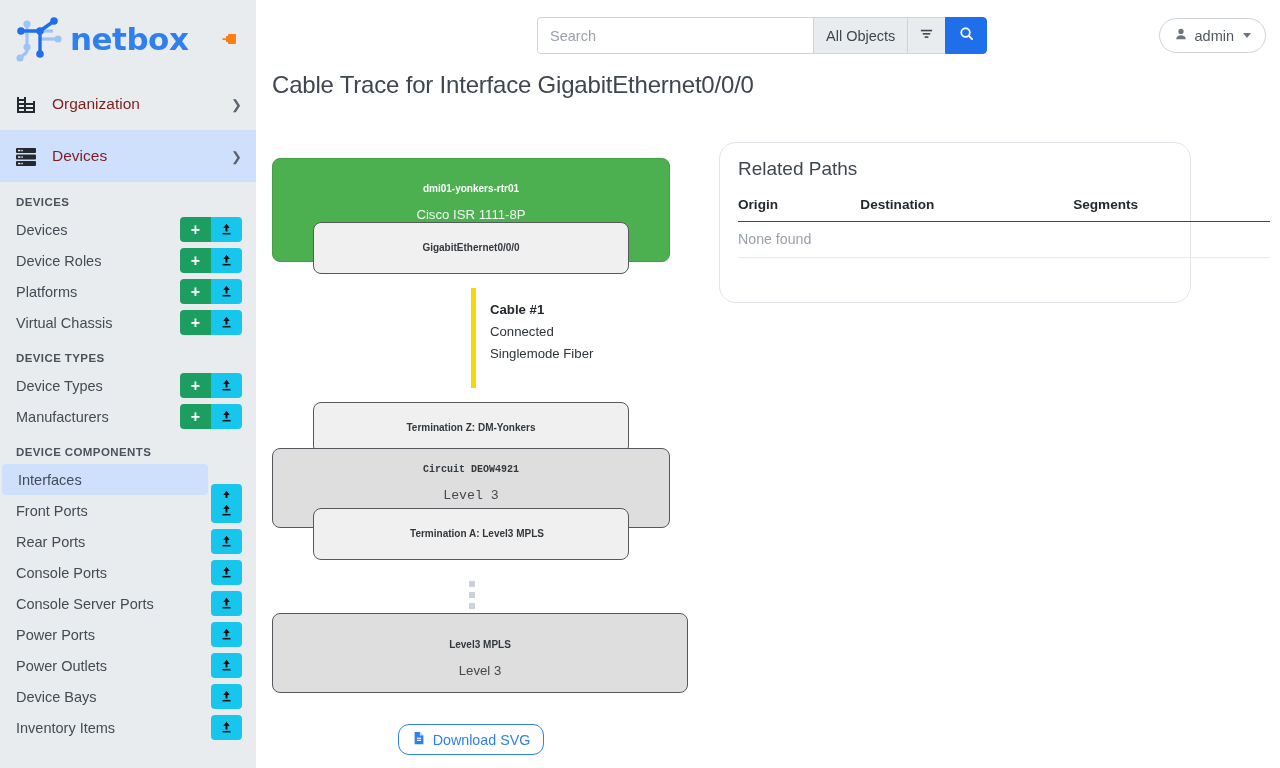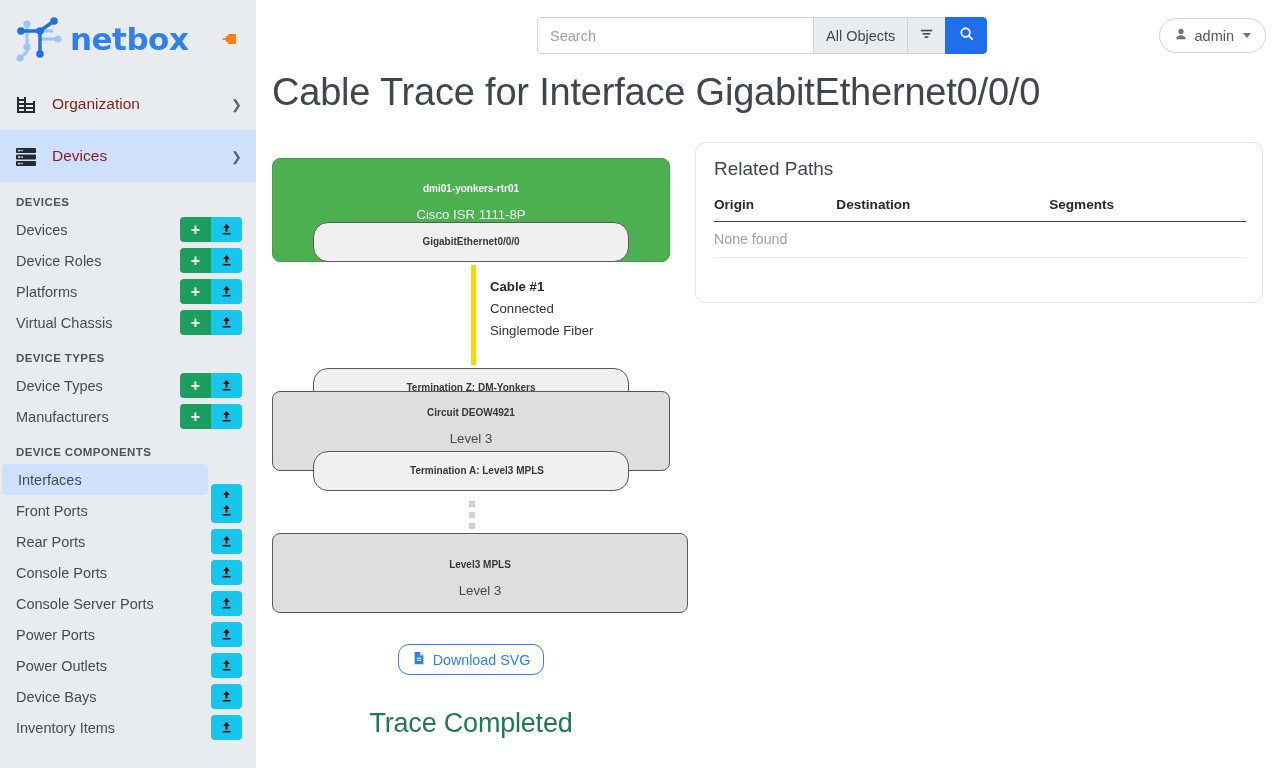--- a/index.html
+++ b/index.html
@@ -120,21 +120,21 @@
   .user-btn .caret {
     width: 0; height: 0; margin-left: 2px;
     border-left: 4.5px solid transparent; border-right: 4.5px solid transparent;
     border-top: 5px solid #6c757d;
   }
 
   
   #main { position: absolute; left: 256px; top: 71px; width: 1024px; height: 697px; }
   .page-title {
     position: absolute; left: 16px; top: 0;
-    font-size: 38px; font-weight: 400; color: #3f4650;
+    font-size: 24px; font-weight: 400; color: #3f4650;
     letter-spacing: -0.2px; white-space: nowrap;
   }
 
   
   #trace { position: absolute; left: 16px; top: 87px; width: 398px; }
   .node {
     position: relative;
     border: 1px solid #55595d; border-radius: 8px;
     text-align: center; box-sizing: border-box;
   }
@@ -144,32 +144,32 @@
   .node-device {
     width: 398px; height: 104px;
     background: #4caf50; border-color: #43a047;
     color: #ffffff;
     padding-top: 25px;
   }
   .node-device .n-title { color: #fff; margin-bottom: 14px; }
   .node-device .n-sub { color: #f0f6f0; margin-bottom: 30px; }
 
   .node-term {
-    width: 316px; height: 40px;
+    width: 316px; height: 52px;
     background: #f0f0f0;
     display: flex; align-items: center; justify-content: center;
-    margin: 3px auto;
-    border-radius: 15px;
+    margin: 14px auto;
   }
   .node-term .n-title { color: #33383d; }
 
   .node-circuit {
     width: 398px; height: 80px;
     background: #dedede;
     padding-top: 16px;
+    font-family: Liberation Mono, monospace;
   }
   .node-circuit .n-title { color: #33383d; margin-bottom: 14px; }
   .node-circuit .n-sub { color: #45494d; }
 
   .node-provider {
     width: 416px; height: 80px;
     background: #dedede;
     padding-top: 26px;
   }
   .node-provider .n-title { color: #33383d; margin-bottom: 14px; }
@@ -200,23 +200,23 @@
   .dl-btn svg { width: 14px; height: 14px; }
 
   .trace-done {
     text-align: center;
     font-size: 27px; color: #1f7a4d; font-weight: 400;
     letter-spacing: -0.2px;
   }
 
   
   .card {
-    position: absolute; left: 439px; top: 71px;
-    width: 568px; height: 161px;
-    background: #fff; border: 1px solid #e1e4e8; border-radius: 10px;
+    position: absolute; left: 463px; top: 71px;
+    width: 472px; height: 161px;
+    background: #fff; border: 1px solid #e1e4e8; border-radius: 17px;
   }
   .card-title {
     position: absolute; left: 18px; top: 15px;
     font-size: 19px; font-weight: 400; color: #3f4650;
   }
   .tbl { position: absolute; left: 18px; top: 54px; width: 532px; }
   .tbl table { width: 100%; border-collapse: collapse; }
   .tbl th {
     text-align: left; font-size: 13.6px; font-weight: 700; color: #24292f;
     padding: 0 0 9px 0; border-bottom: 1.5px solid #3f4650;

